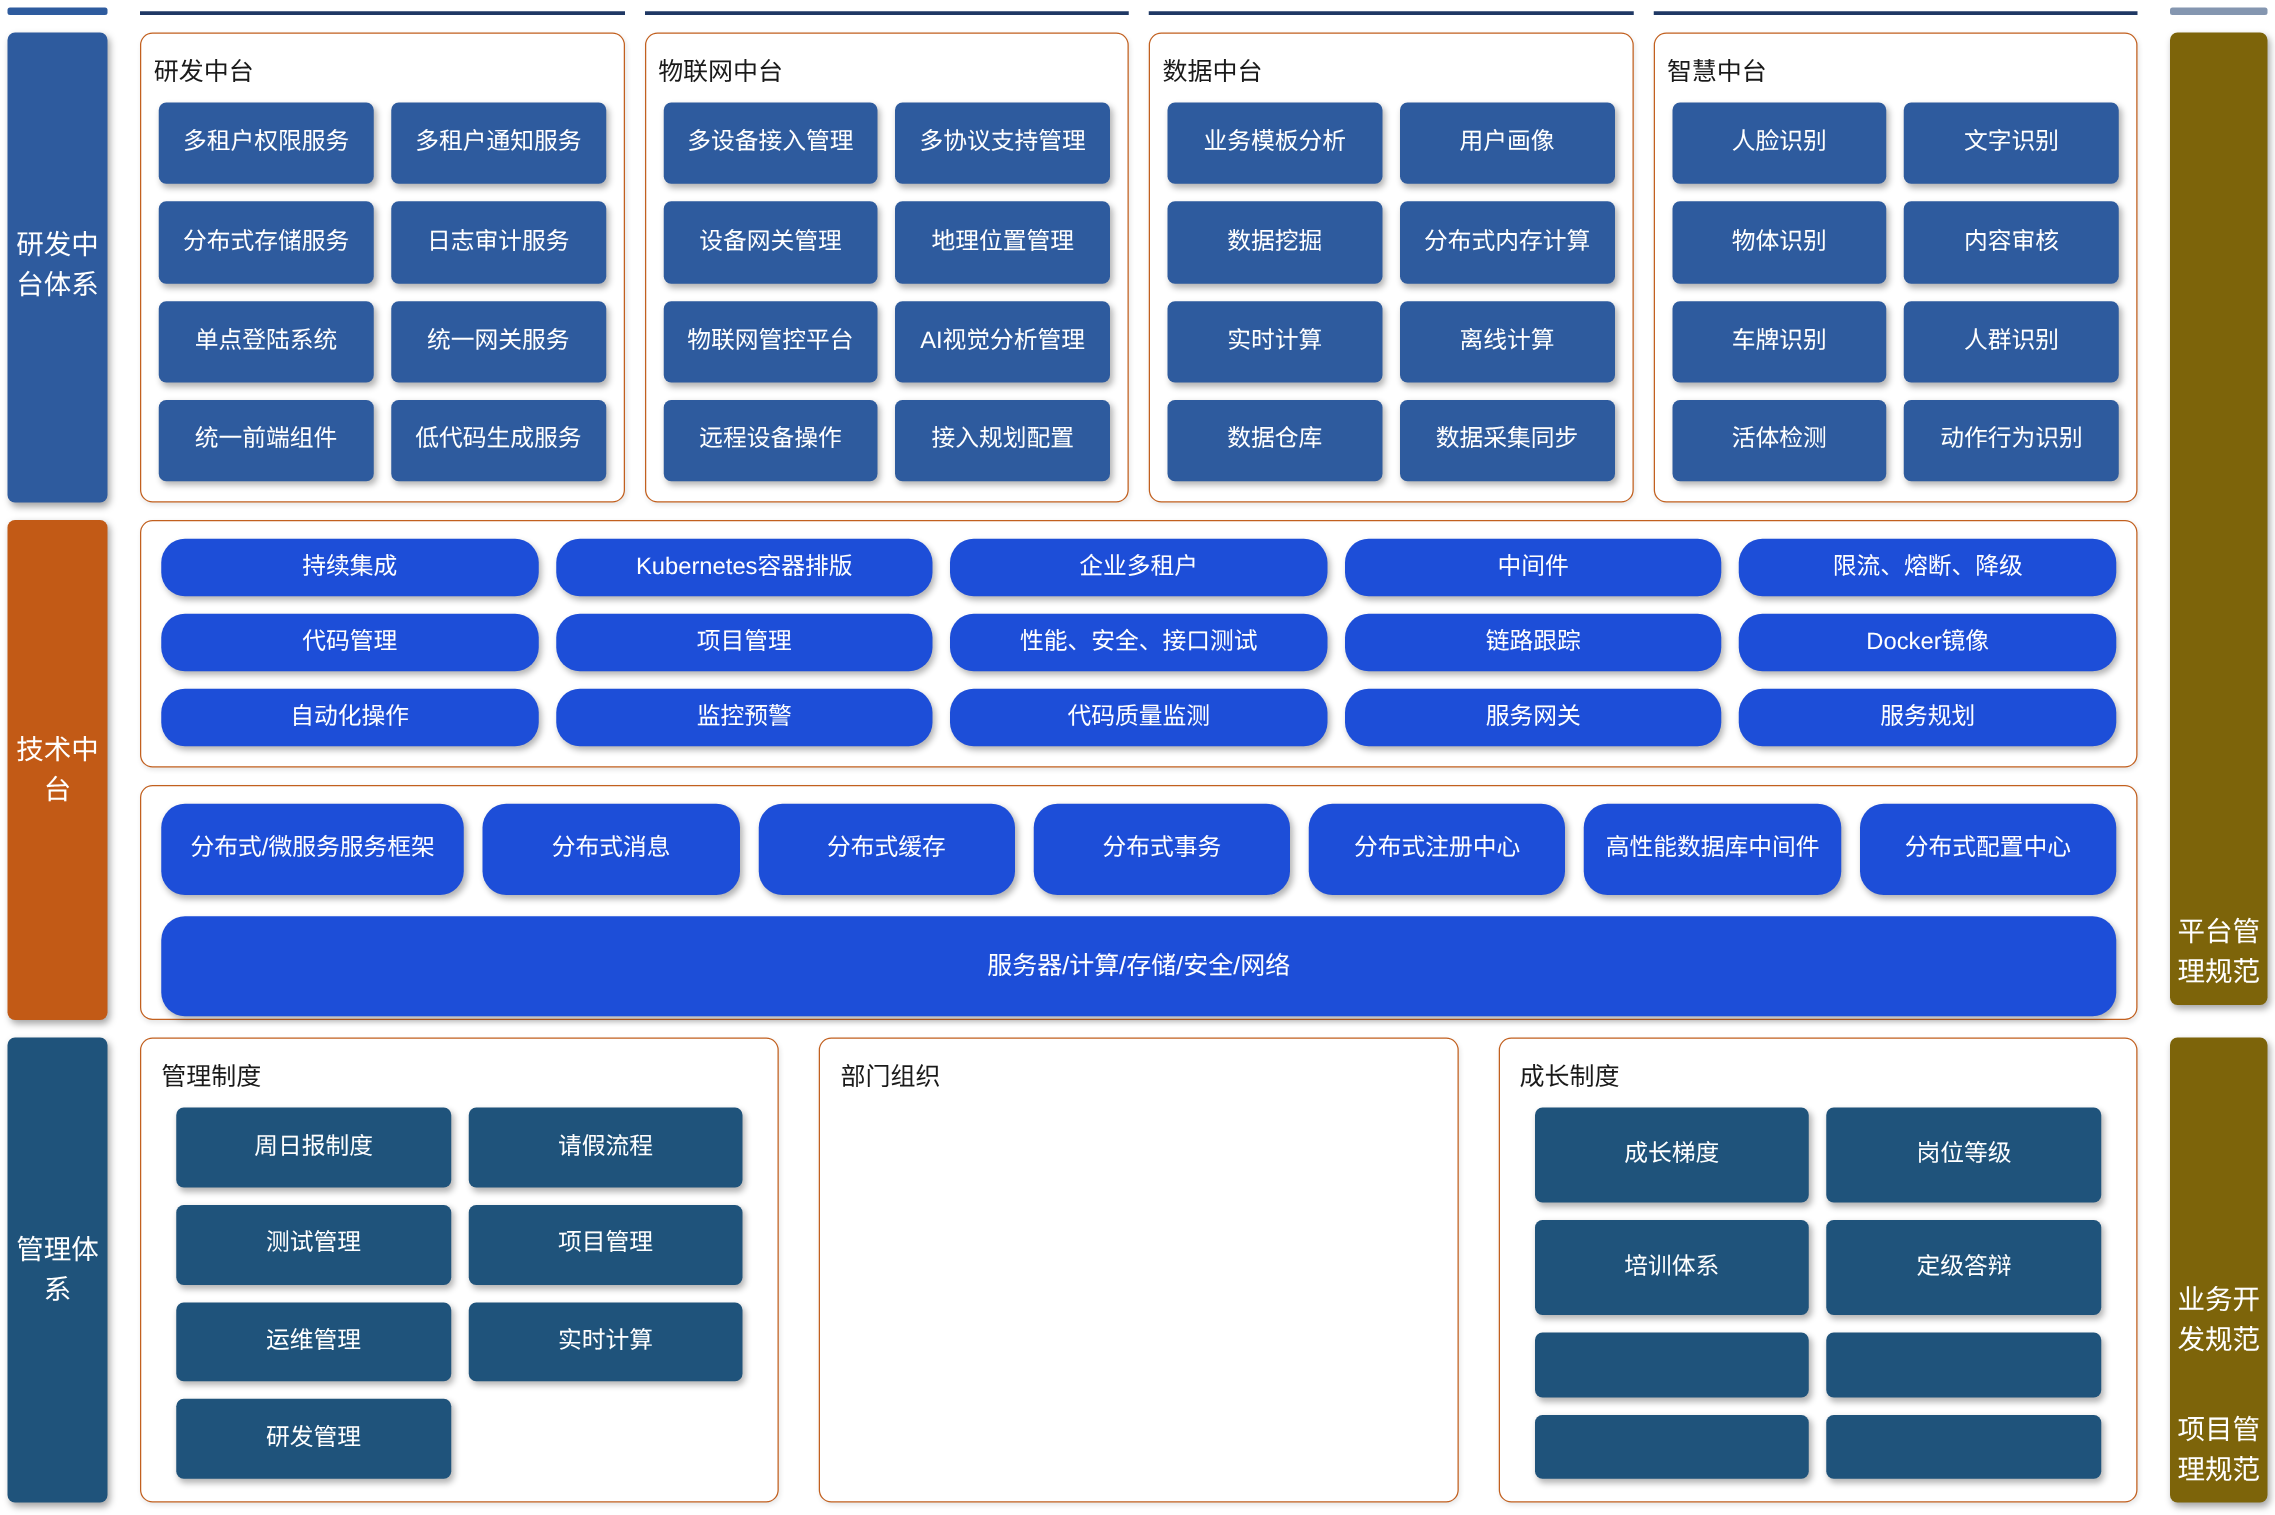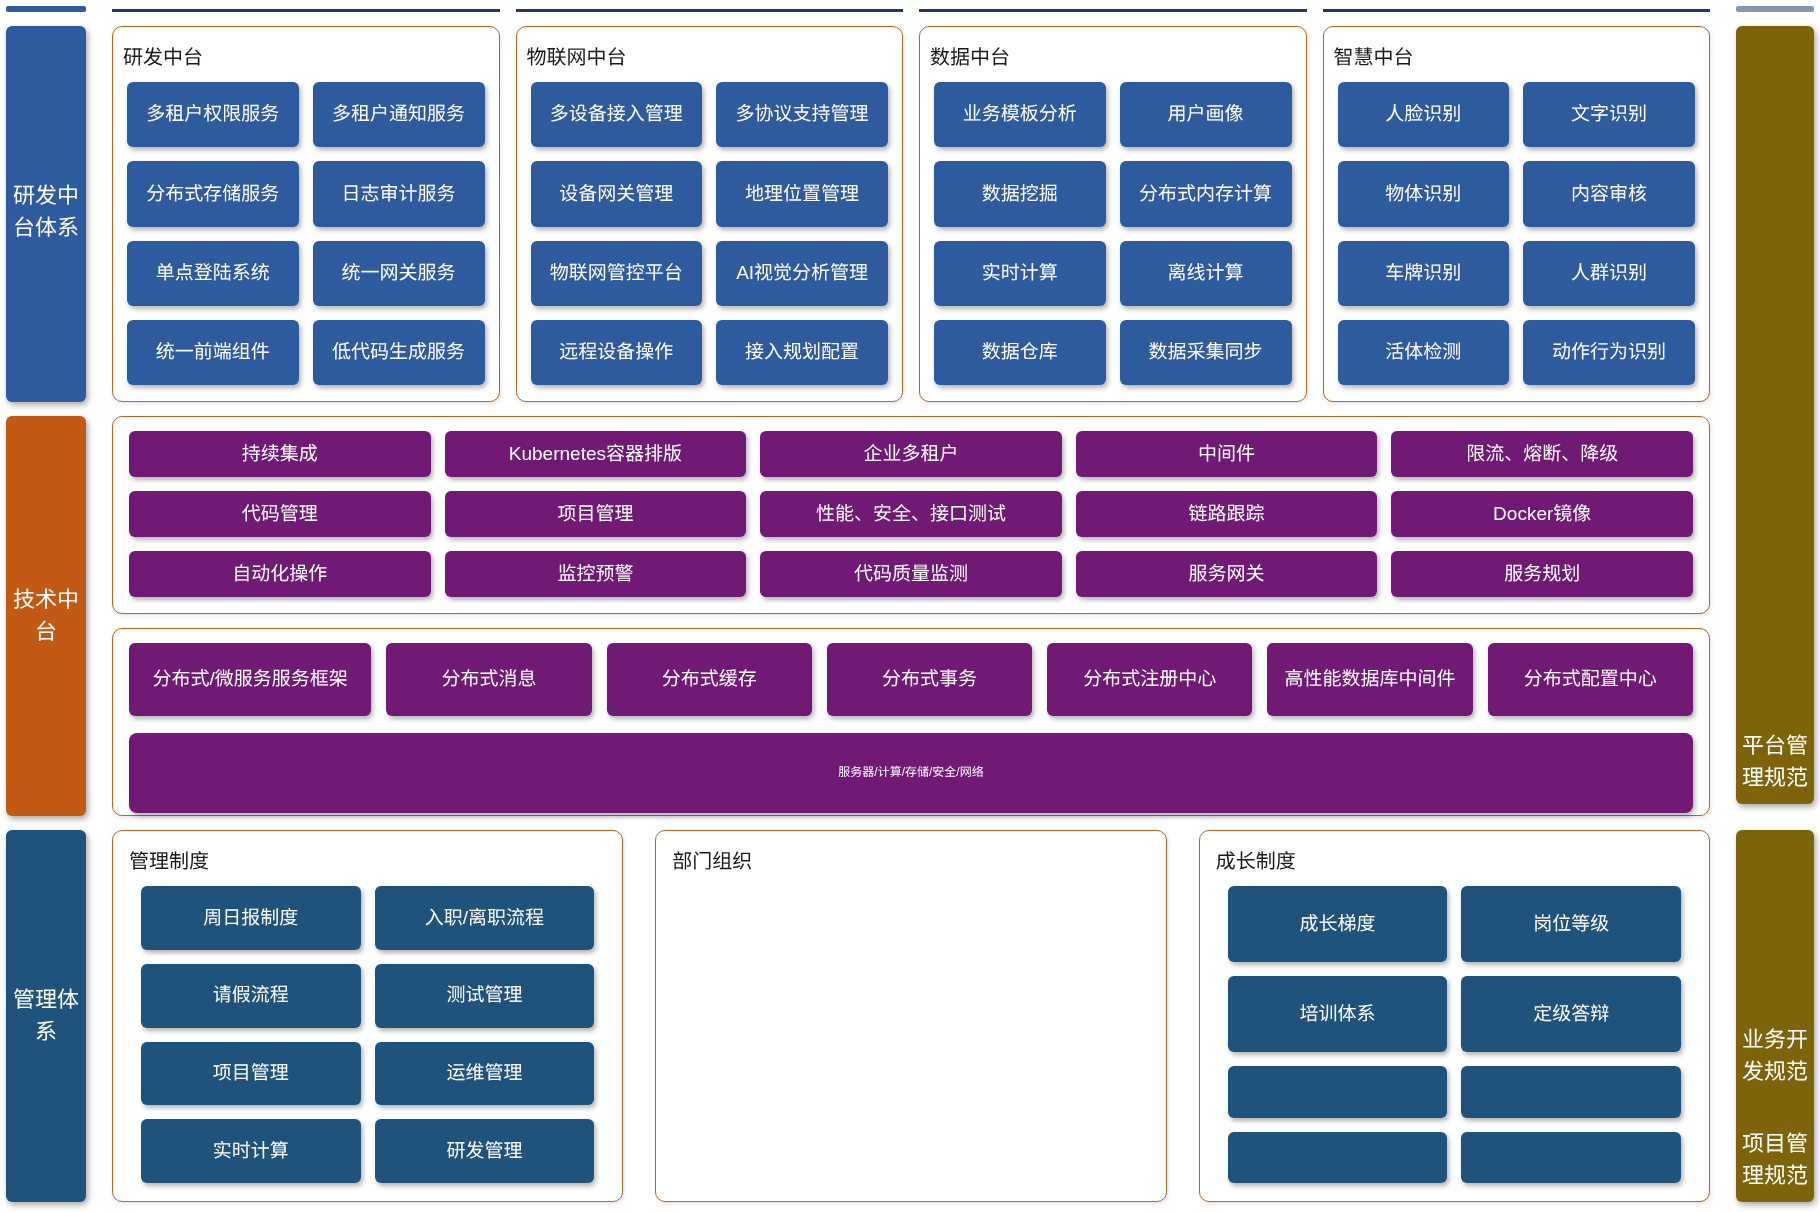--- a/index.html
+++ b/index.html
@@ -49,23 +49,23 @@
   .btn-grid{flex:1;display:grid;gap:14px;}
   .cols-2{grid-template-columns:1fr 1fr;}
   .cols-5{grid-template-columns:repeat(5,1fr);}
   .cols-7{grid-template-columns:1.18fr repeat(6,1fr);gap:15px;}
   .grid-row{display:contents;}
 
   .btn{display:flex;align-items:center;justify-content:center;text-align:center;
     color:#fff;font-size:19px;line-height:1.3;border-radius:6px;padding:4px 8px;
     box-sizing:border-box;box-shadow:2px 3px 5px rgba(0,0,0,.30);}
   .btn.blue{background:#2E5B9E;}
-  .btn.orange{background:#701a75;}
+  .btn.orange{background:#1d4ed8;border-radius:19px;}
   .btn.navy{background:#1F537B;}
-  .wide-bar{flex:1;font-size:12px;border-radius:8px;}
+  .wide-bar{flex:1;font-size:20px;border-radius:8px;}
 </style>
 </head>
 <body>
 
 <div class="page">
 
   <div class="stub-left"></div>
   <div class="strip-row">
 
       <div class="strip-seg"></div>
@@ -374,23 +374,20 @@
   <div class="row-bottom">
 
       <section class="group bottom-group">
         <h2 class="group-title">管理制度</h2>
         <div class="btn-grid cols-2">
 
             <div class="btn navy">
               <span>周日报制度</span>
             </div>
 
-            <div class="btn navy">
-              <span>入职/离职流程</span>
-            </div>
 
             <div class="btn navy">
               <span>请假流程</span>
             </div>
 
             <div class="btn navy">
               <span>测试管理</span>
             </div>
 
             <div class="btn navy">

